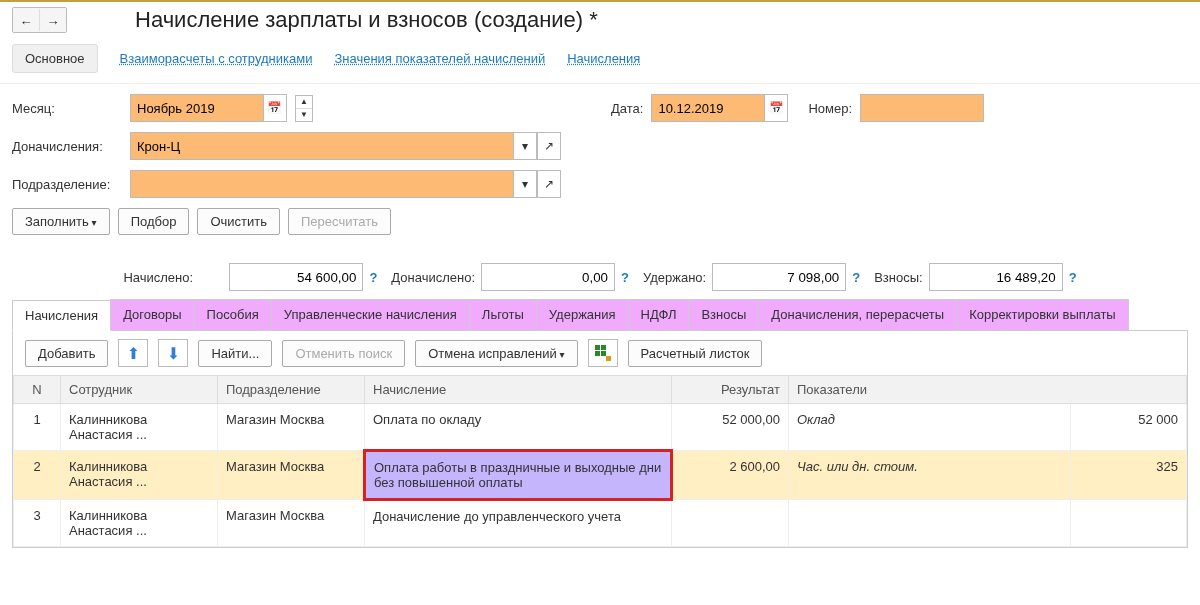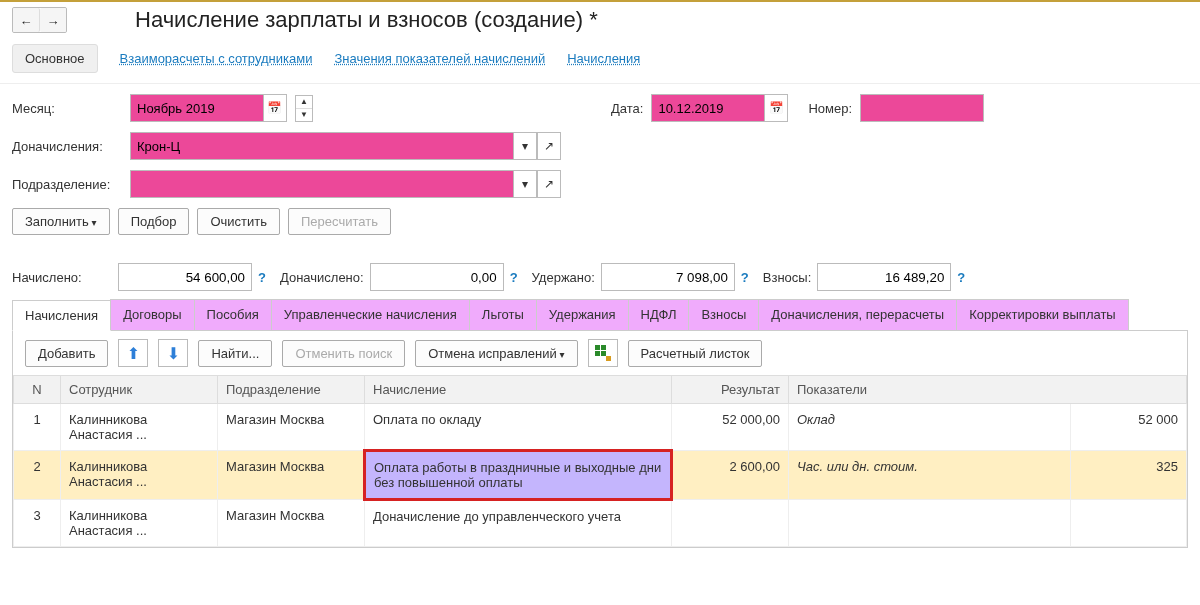--- a/index.html
+++ b/index.html
@@ -66,21 +66,21 @@
   display: flex;
   align-items: center;
   gap: 8px;
   margin-bottom: 10px;
 }
 .label { min-width: 110px; }
 .input {
   border: 1px solid #bbb;
   height: 22px;
   padding: 2px 6px;
-  background: #ec4899;
+  background: #fdba74;
   font-size: 13px;
 }
 .icon-btn {
   border: 1px solid #bbb;
   height: 26px;
   width: 22px;
   background: #fff;
   display: inline-flex;
   align-items: center;
   justify-content: center;
@@ -117,20 +117,21 @@
   width: 120px;
   text-align: right;
   padding: 2px 6px;
 }
 .q { color: #1a7bbf; font-weight: bold; cursor: pointer; }
 .summary-row {
   display: flex;
   align-items: center;
   gap: 6px;
   padding: 8px 12px;
+  justify-content: center;
 }
 .tabstrip {
   display: flex;
   border-bottom: 1px solid #ccc;
   margin: 0 12px;
 }
 .tab {
   padding: 7px 12px;
   border: 1px solid #ccc;
   border-bottom: none;

